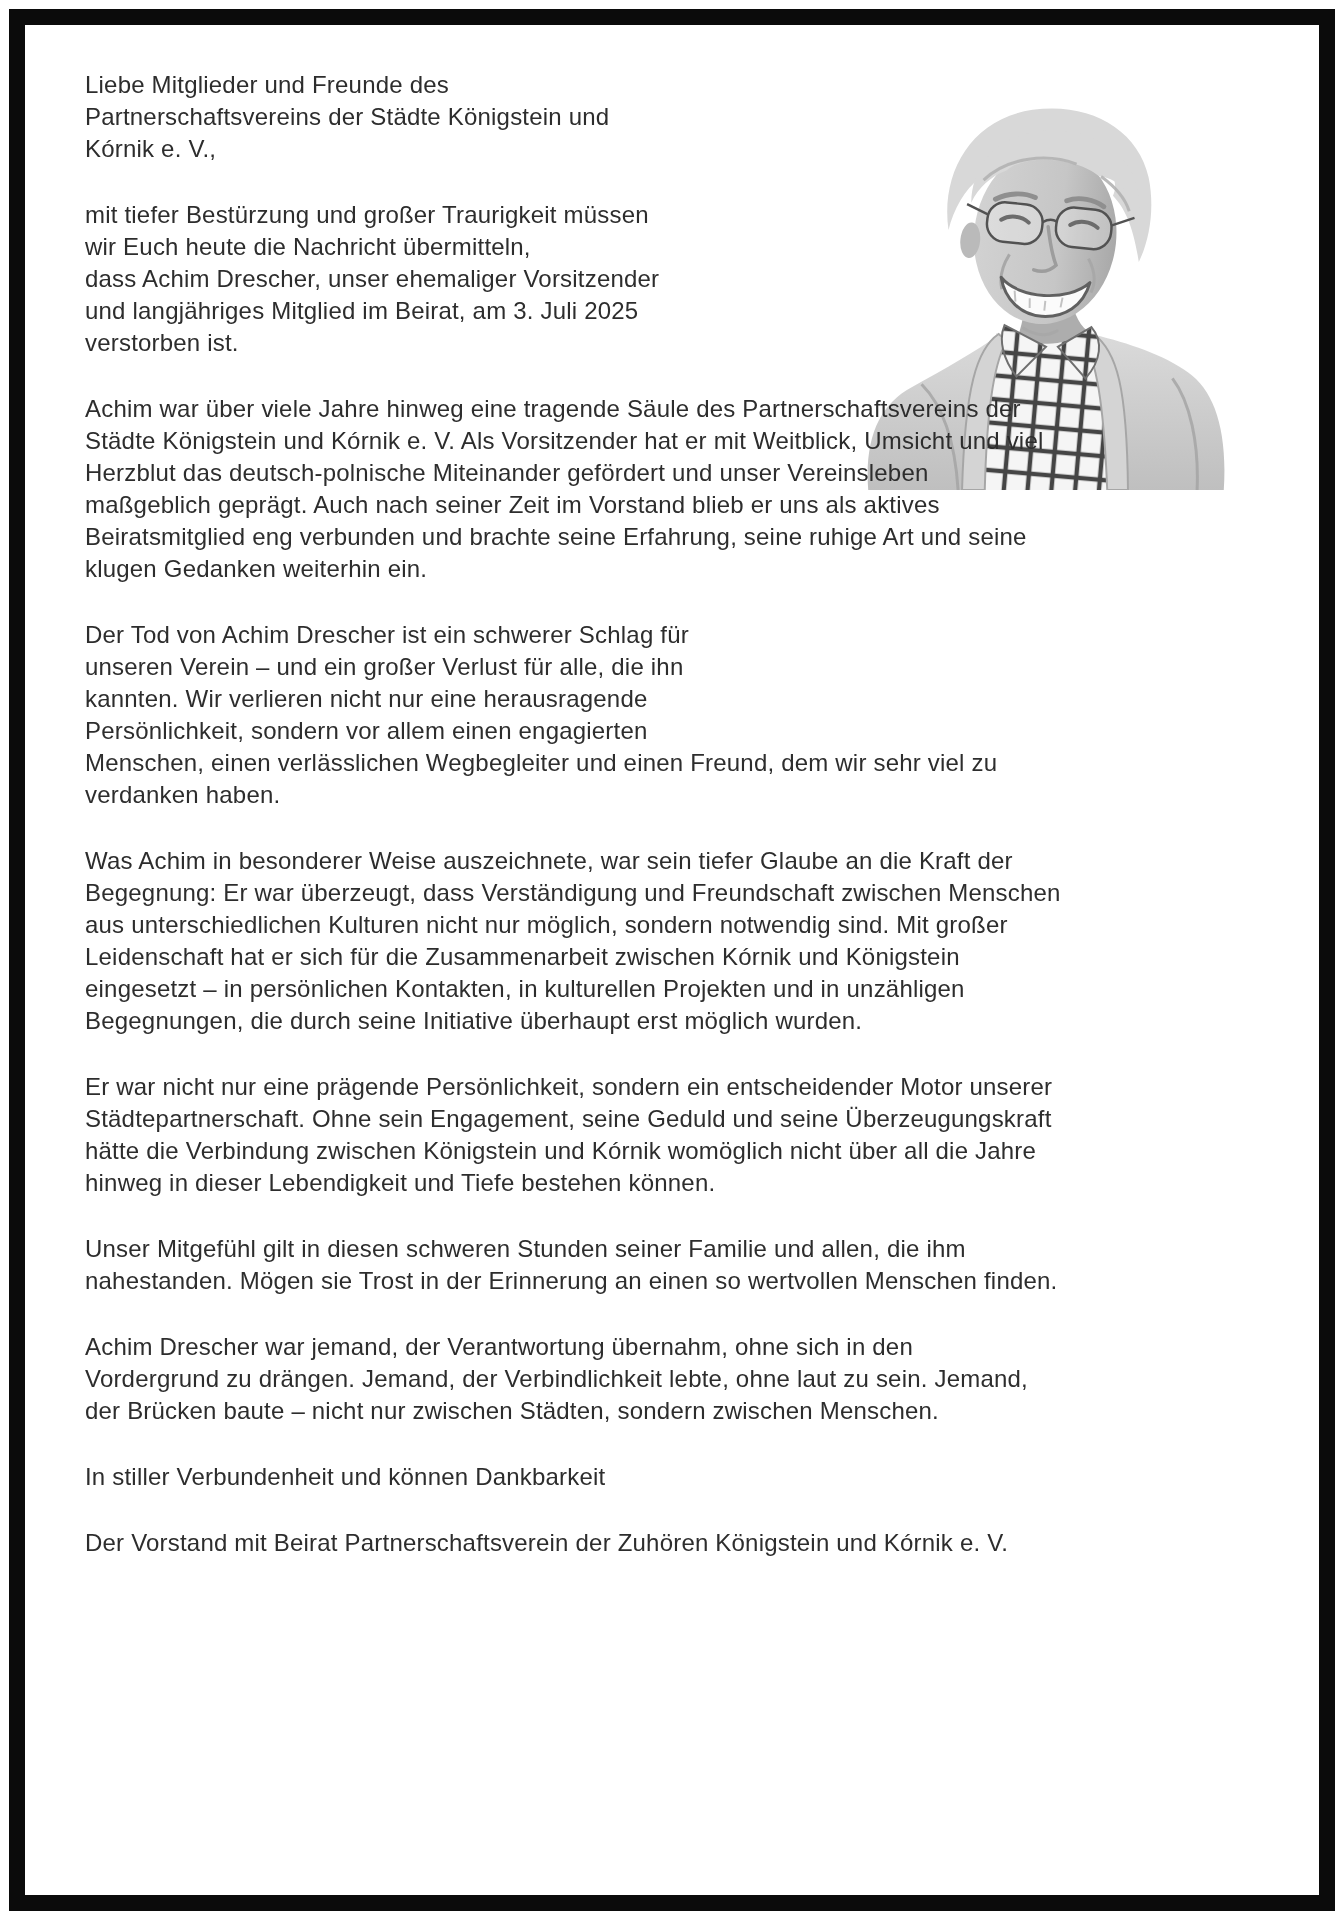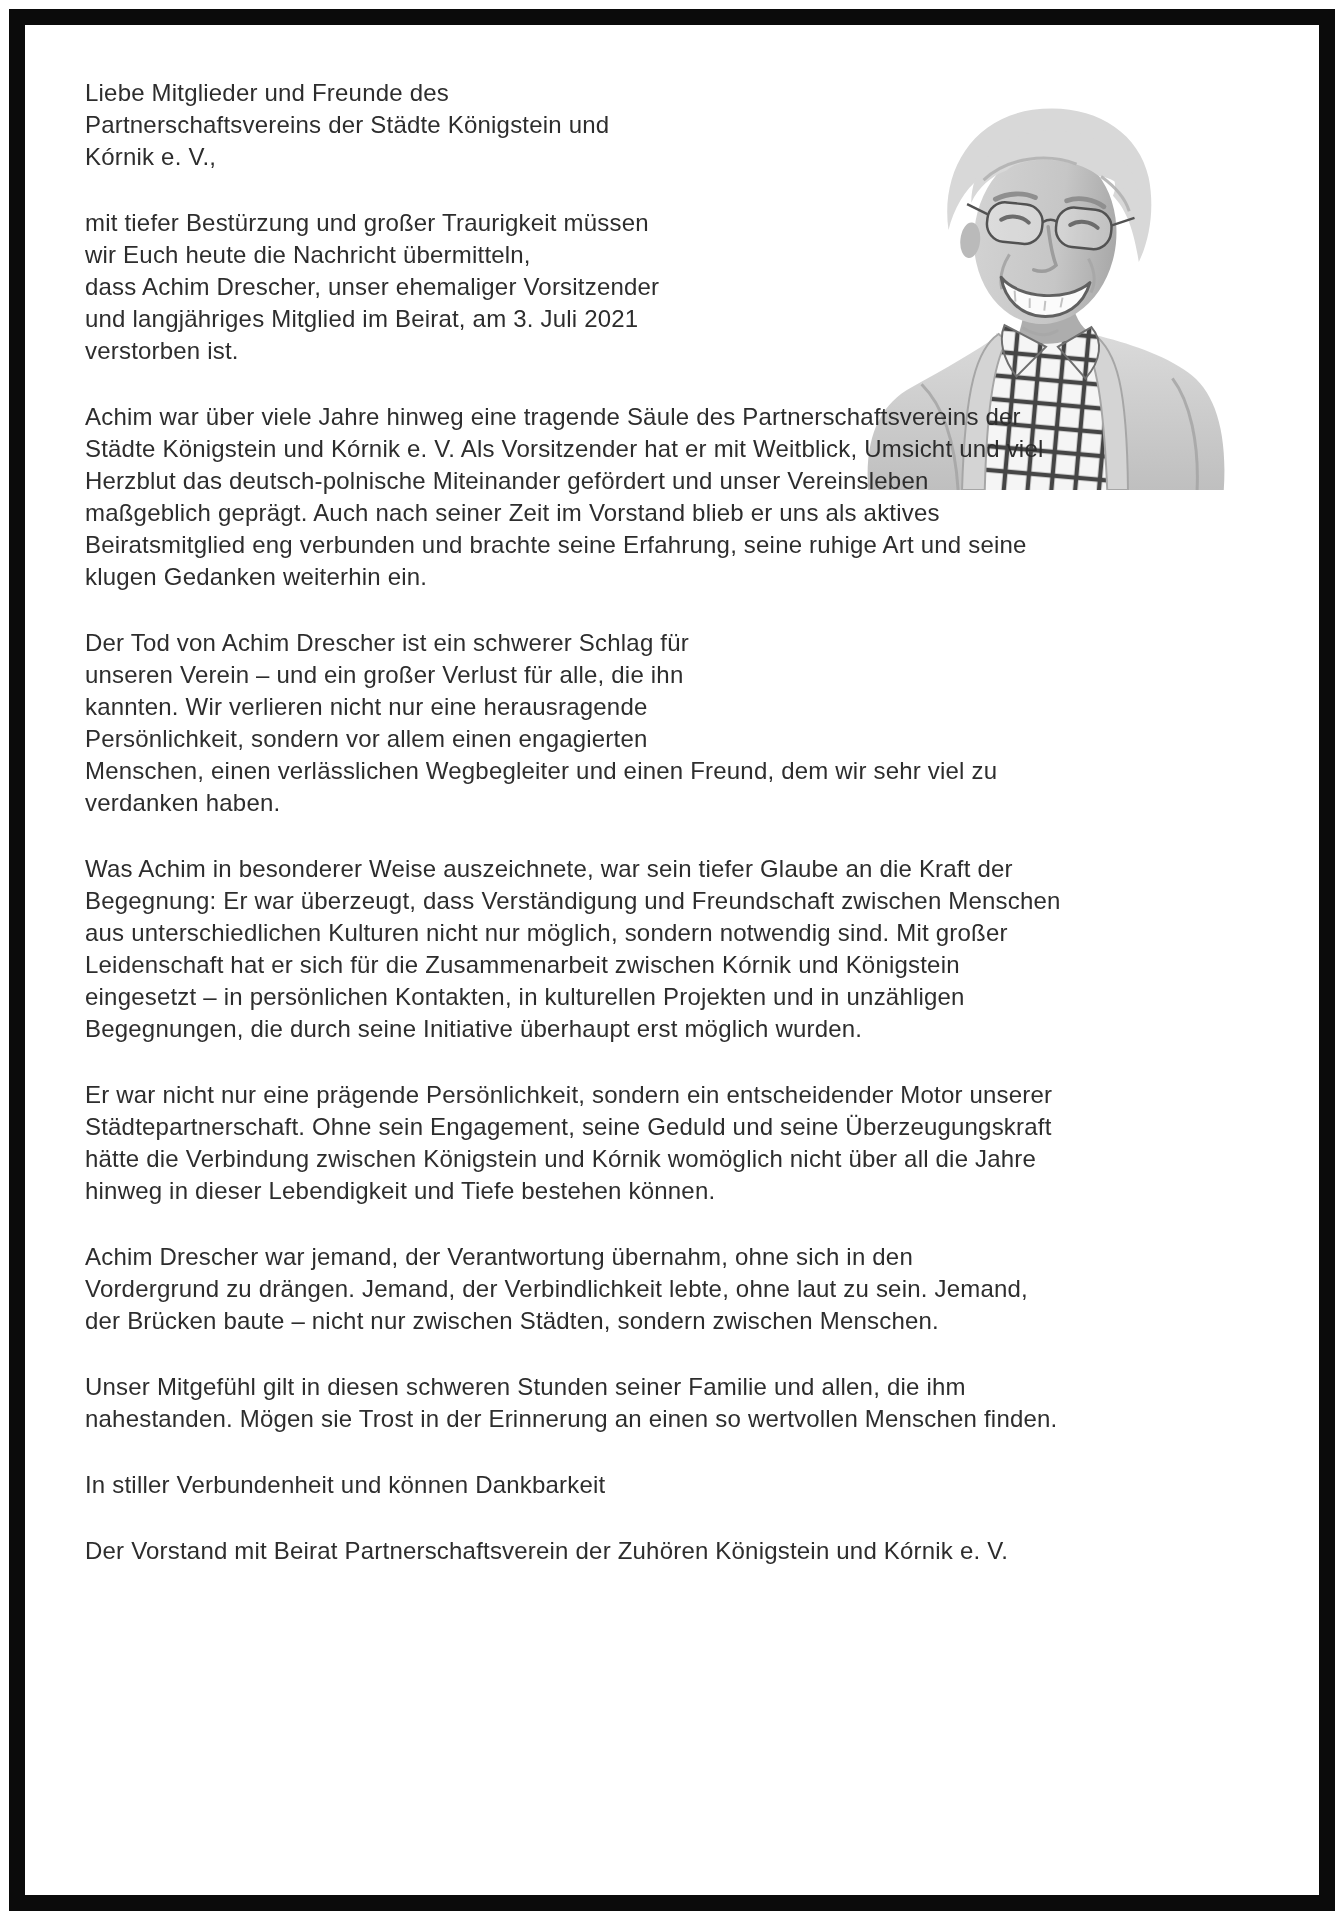--- a/index.html
+++ b/index.html
@@ -24,21 +24,21 @@
     left: 60px;
     top: 36px;
     right: 24px;
     color: #2d2d2d;
     font-size: 24px;
     line-height: 32px;
     letter-spacing: 0.2px;
     font-weight: 400;
   }
   .letter p {
-    margin: 16px 0 34px 0;
+    margin: 8px 0 34px 0;
     white-space: pre-line;
   }
   .portrait {
     position: absolute;
     left: 833px;
     top: 65px;
     width: 375px;
     height: 400px;
   }
   .portrait svg {
@@ -109,21 +109,21 @@
     </svg>
   </div>
 
   <div class="letter">
     <p>Liebe Mitglieder und Freunde des
 Partnerschaftsvereins der Städte Königstein und
 Kórnik e. V.,</p>
     <p>mit tiefer Bestürzung und großer Traurigkeit müssen
 wir Euch heute die Nachricht übermitteln,
 dass Achim Drescher, unser ehemaliger Vorsitzender
-und langjähriges Mitglied im Beirat, am 3. Juli 2021
+und langjähriges Mitglied im Beirat, am 3. Juli 2025
 verstorben ist.</p>
     <p>Achim war über viele Jahre hinweg eine tragende Säule des Partnerschaftsvereins der
 Städte Königstein und Kórnik e. V. Als Vorsitzender hat er mit Weitblick, Umsicht und viel
 Herzblut das deutsch-polnische Miteinander gefördert und unser Vereinsleben
 maßgeblich geprägt. Auch nach seiner Zeit im Vorstand blieb er uns als aktives
 Beiratsmitglied eng verbunden und brachte seine Erfahrung, seine ruhige Art und seine
 klugen Gedanken weiterhin ein.</p>
     <p>Der Tod von Achim Drescher ist ein schwerer Schlag für
 unseren Verein – und ein großer Verlust für alle, die ihn
 kannten. Wir verlieren nicht nur eine herausragende
@@ -133,22 +133,22 @@
     <p>Was Achim in besonderer Weise auszeichnete, war sein tiefer Glaube an die Kraft der
 Begegnung: Er war überzeugt, dass Verständigung und Freundschaft zwischen Menschen
 aus unterschiedlichen Kulturen nicht nur möglich, sondern notwendig sind. Mit großer
 Leidenschaft hat er sich für die Zusammenarbeit zwischen Kórnik und Königstein
 eingesetzt – in persönlichen Kontakten, in kulturellen Projekten und in unzähligen
 Begegnungen, die durch seine Initiative überhaupt erst möglich wurden.</p>
     <p>Er war nicht nur eine prägende Persönlichkeit, sondern ein entscheidender Motor unserer
 Städtepartnerschaft. Ohne sein Engagement, seine Geduld und seine Überzeugungskraft
 hätte die Verbindung zwischen Königstein und Kórnik womöglich nicht über all die Jahre
 hinweg in dieser Lebendigkeit und Tiefe bestehen können.</p>
+    <p>Unser Mitgefühl gilt in diesen schweren Stunden seiner Familie und allen, die ihm
+nahestanden. Mögen sie Trost in der Erinnerung an einen so wertvollen Menschen finden.</p>
     <p>Achim Drescher war jemand, der Verantwortung übernahm, ohne sich in den
 Vordergrund zu drängen. Jemand, der Verbindlichkeit lebte, ohne laut zu sein. Jemand,
 der Brücken baute – nicht nur zwischen Städten, sondern zwischen Menschen.</p>
-    <p>Unser Mitgefühl gilt in diesen schweren Stunden seiner Familie und allen, die ihm
-nahestanden. Mögen sie Trost in der Erinnerung an einen so wertvollen Menschen finden.</p>
     <p>In stiller Verbundenheit und können Dankbarkeit</p>
     <p>Der Vorstand mit Beirat Partnerschaftsverein der Zuhören Königstein und Kórnik e. V.</p>
   </div>
 
 </div>
 
 </body></html>

